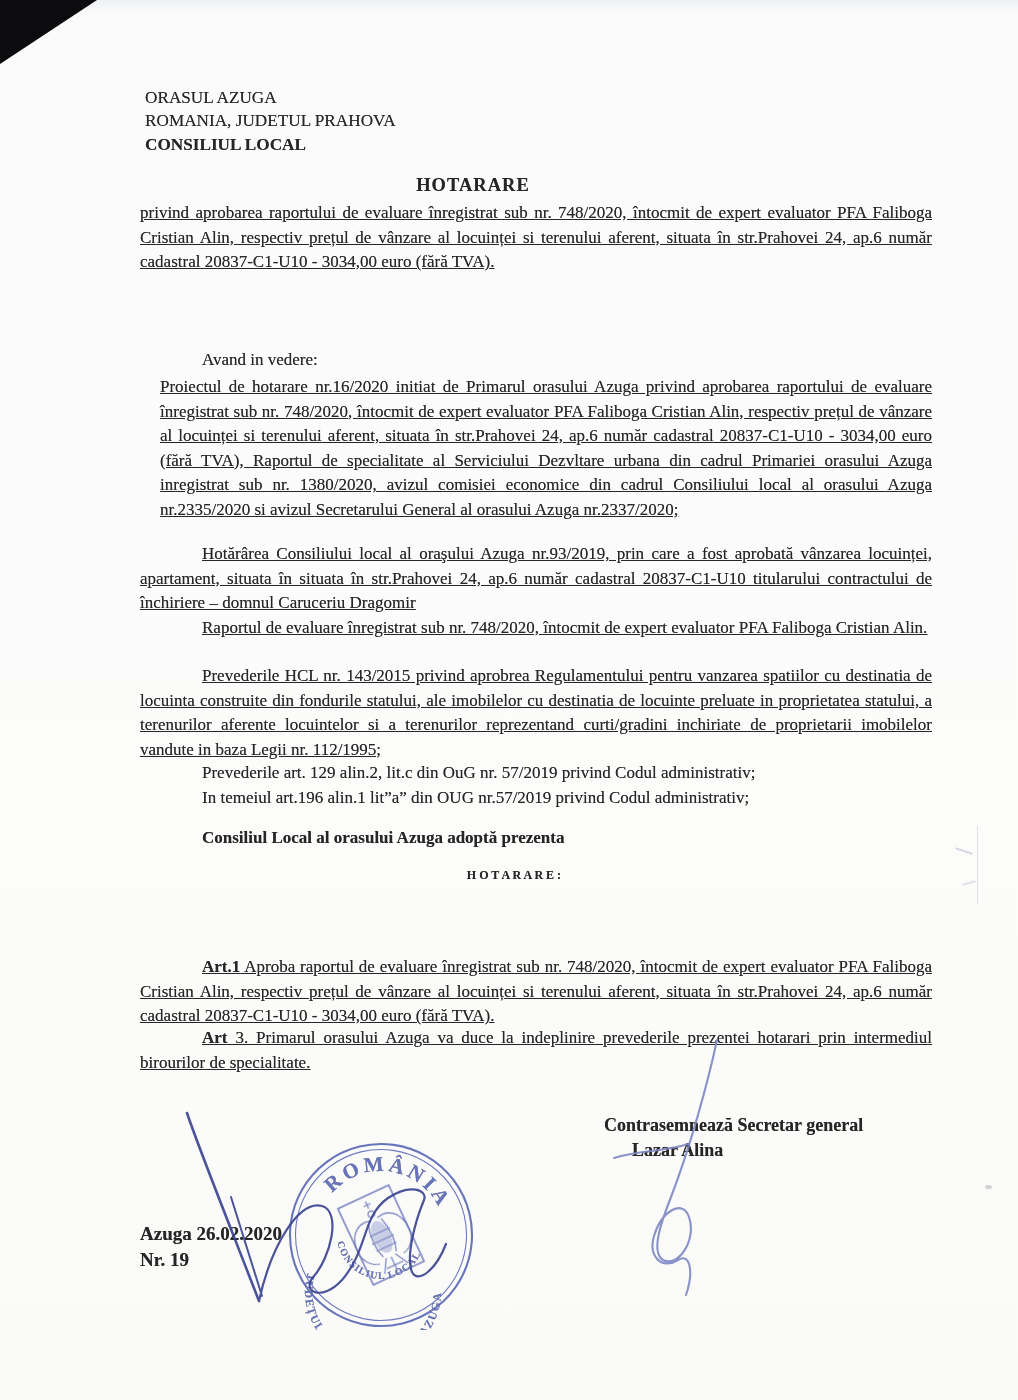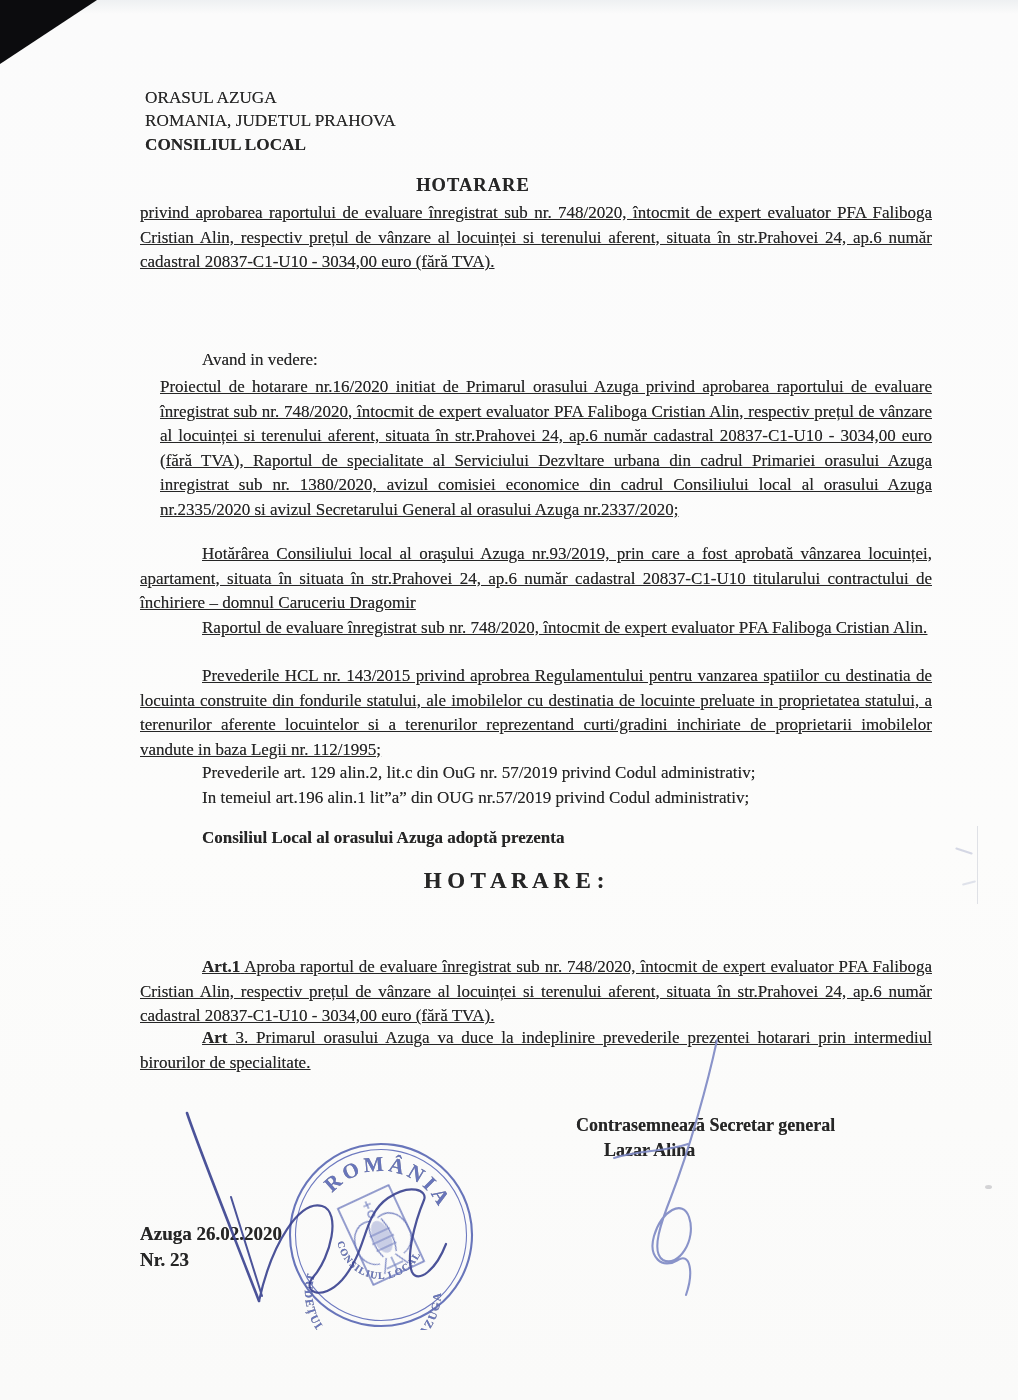--- a/index.html
+++ b/index.html
@@ -31,26 +31,26 @@
   .intro{position:absolute;top:201px;}
   .having{position:absolute;top:348px;padding-left:62px;}
   .rec0{position:absolute;top:375px;margin-left:20px;}
   .rec1{position:absolute;top:542px;}
   .rec2{position:absolute;top:616px;}
   .rec3{position:absolute;top:664px;}
   .rec4{position:absolute;top:761px;}
   .rec5{position:absolute;top:786px;}
   .adoption{position:absolute;top:826px;padding-left:62px;font-weight:bold;}
   .decision{position:absolute;left:140px;top:868px;width:792px;text-align:center;
-    font-weight:bold;font-size:23px;transform:translateX(-22px);}
+    font-weight:bold;font-size:12px;transform:translateX(-22px);}
   .art1{position:absolute;top:955px;}
   .art2{position:absolute;top:1026px;}
   .sig{position:absolute;font-size:18px;line-height:25px;font-weight:bold;white-space:nowrap;}
   .sig-left{left:140px;top:1110px;}
-  .sig-right{left:576px;top:1113px;}
+  .sig-right{left:604px;top:1113px;}
   .sig .name{padding-left:16px;}
   .sig-right .name{padding-left:28px;}
   .issue{position:absolute;left:140px;top:1221px;font-size:19px;line-height:26px;font-weight:bold;}
   .stamp-wrap{position:absolute;left:286px;top:1140px;width:190px;height:190px;text-shadow:none;}
   .ink-overlay{position:absolute;inset:0;pointer-events:none;text-shadow:none;}
   .artifact-line{position:absolute;left:977px;top:826px;width:1px;height:78px;background:#dfe1e6;}
   .artifact-mark1{position:absolute;left:955px;top:850px;width:18px;height:2px;background:#c3c8da;
     transform:rotate(18deg);border-radius:2px;opacity:.7;}
   .artifact-mark2{position:absolute;left:962px;top:882px;width:14px;height:2px;background:#ccd0df;
     transform:rotate(-14deg);border-radius:2px;opacity:.6;}
@@ -92,21 +92,21 @@
   </div>
 
 
   <div class="sig sig-right">
     <div>Contrasemnează  Secretar general</div>
     <div class="name">Lazar Alina</div>
   </div>
 
   <div class="issue">
     <div>Azuga 26.02.2020</div>
-    <div>Nr. 23</div>
+    <div>Nr. 19</div>
   </div>
 
   <div class="stamp-wrap">
     <svg width="190" height="190" viewBox="0 0 190 190">
       <defs>
         <path id="arcTop" d="M34.9,73.1 A64,64 0 0 1 155.1,73.1" fill="none"></path>
         <path id="arcRing" d="M33.4,123.7 A68,68 0 1 0 156.6,123.7" fill="none"></path>
         <path id="arcInner" d="M52.5,106.4 A44,44 0 0 0 137.5,106.4" fill="none"></path>
         <filter id="inkblur">
             <feGaussianBlur stdDeviation="0.55"></feGaussianBlur>

